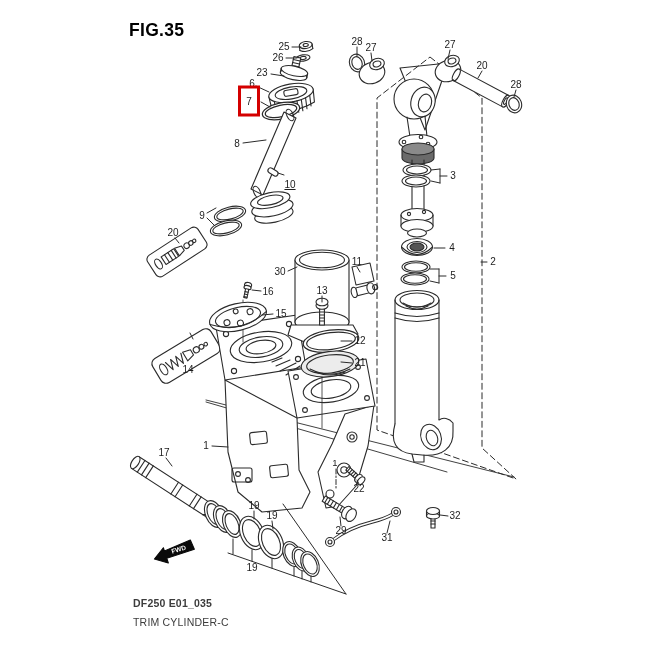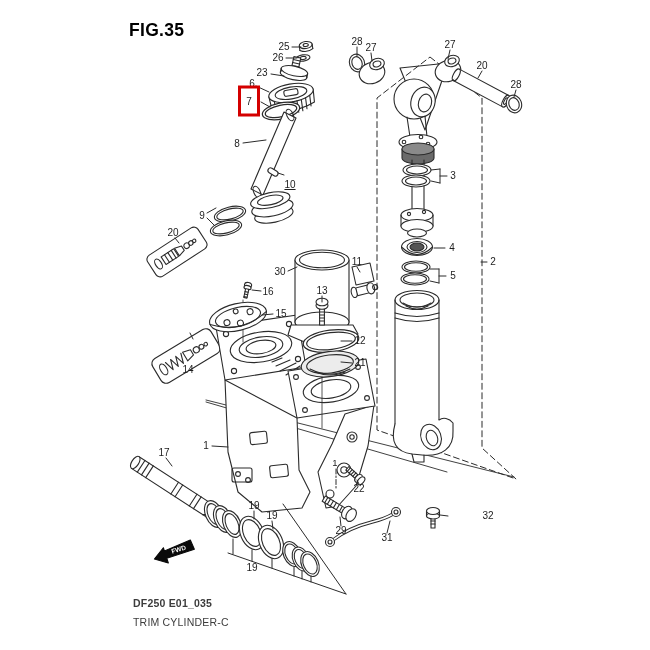--- a/index.html
+++ b/index.html
@@ -448,19 +448,19 @@
       <div class="plabel" style="left: 281px; top: 314px; position: absolute;">15</div>
       <div class="plabel" style="left: 188px; top: 328px; position: absolute; margin-top: 42px;">14</div>
       <div class="plabel" style="left: 360px; top: 341px; position: absolute;">12</div>
       <div class="plabel" style="left: 360px; top: 363px; position: absolute;">21</div>
       <div class="plabel" style="left: 206px; top: 446px; position: absolute;">1</div>
       <div class="plabel" style="left: 164px; top: 453px; position: absolute;">17</div>
       <div class="plabel small" style="left: 335px; top: 463px; position: absolute;">1</div>
       <div class="plabel" style="left: 359px; top: 489px; position: absolute;">22</div>
       <div class="plabel" style="left: 254px; top: 506px; position: absolute;">19</div>
       <div class="plabel" style="left: 272px; top: 516px; position: absolute;">19</div>
-      <div class="plabel" style="left: 455px; top: 516px; position: absolute; margin-left: 33px;">32</div>
+      <div class="plabel" style="left: 455px; top: 516px; position: absolute;">32</div>
       <div class="plabel" style="left: 341px; top: 531px; position: absolute;">29</div>
       <div class="plabel" style="left: 387px; top: 538px; position: absolute;">31</div>
       <div class="plabel" style="left: 252px; top: 568px; position: absolute;">19</div>
     </div>
 
 </div>
 
 </body></html>

